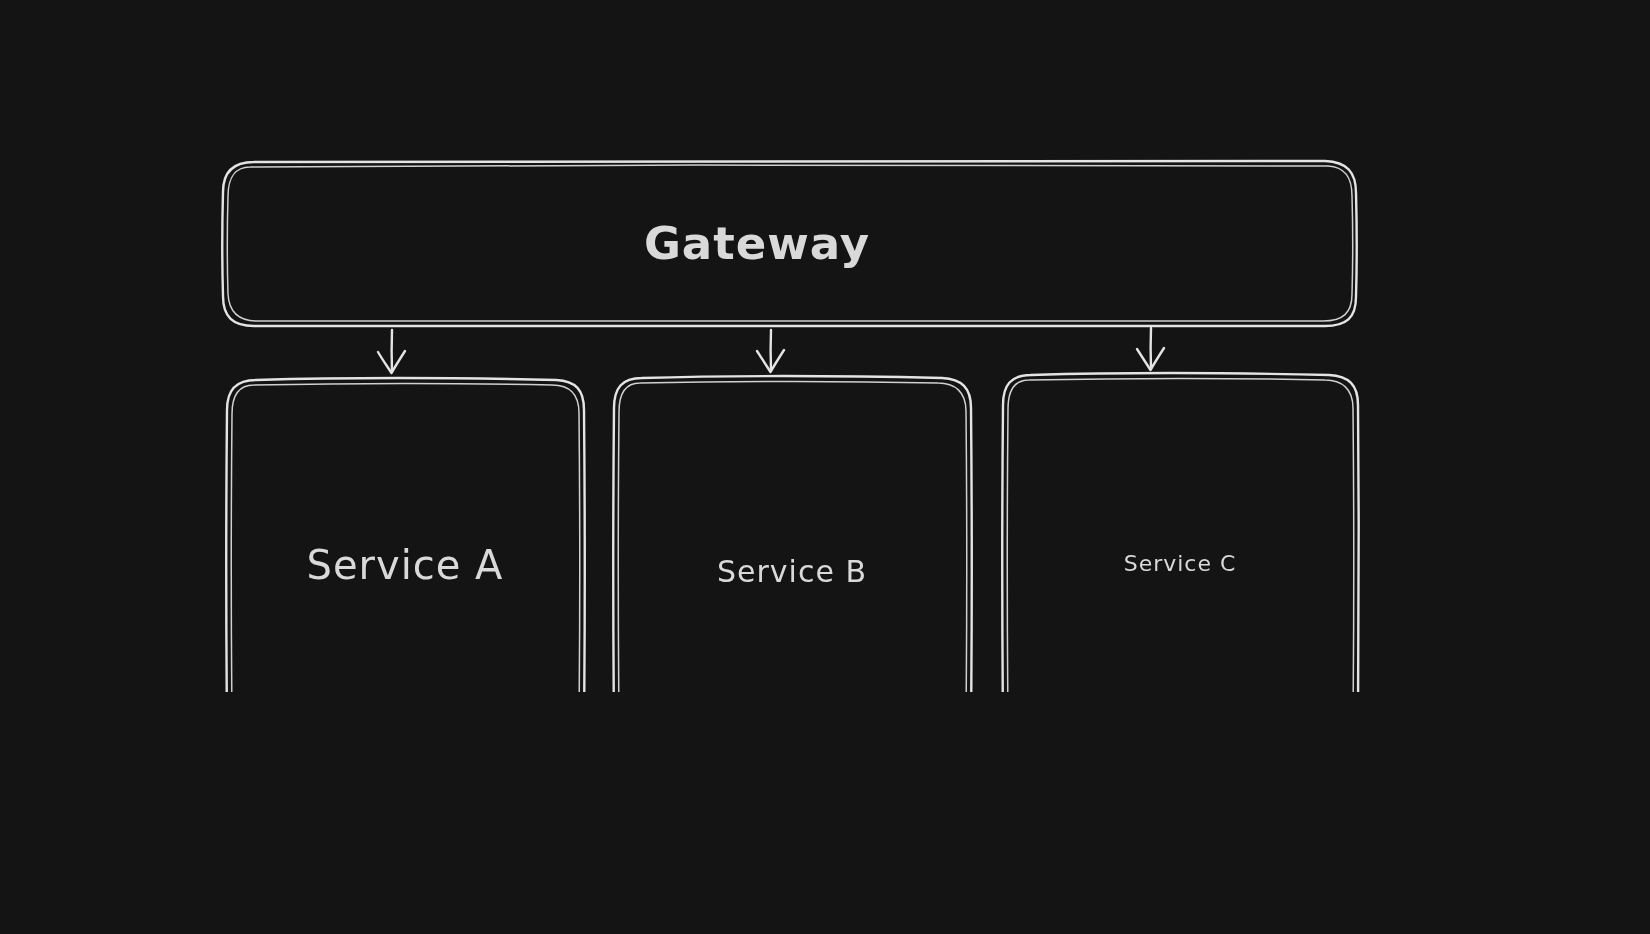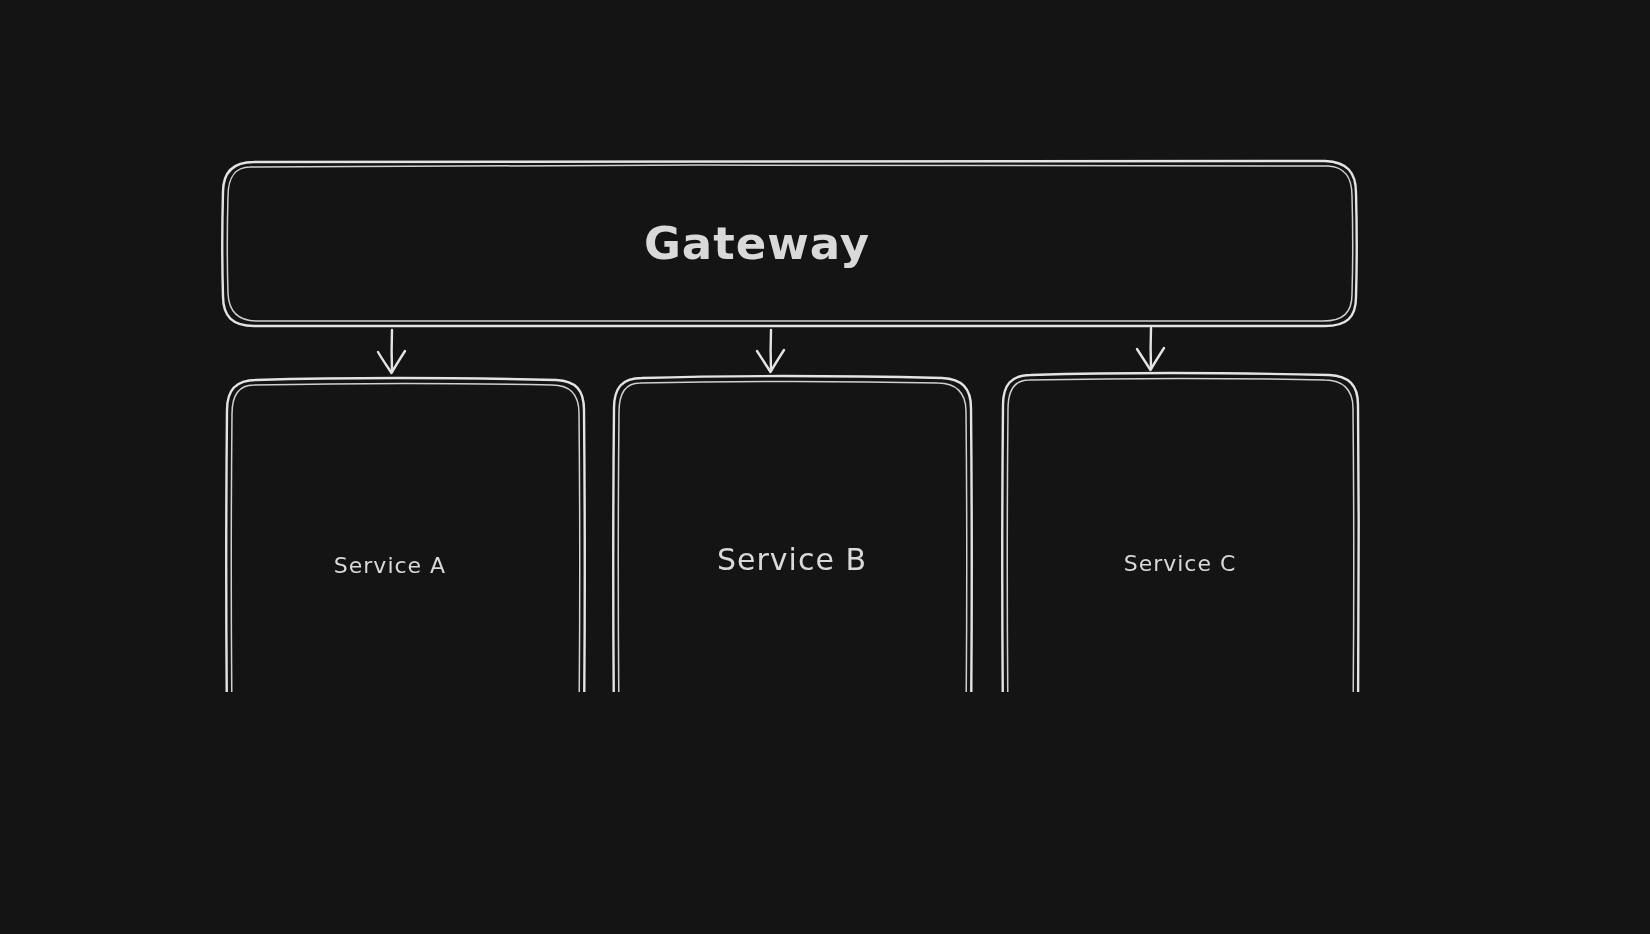--- a/index.html
+++ b/index.html
@@ -27,22 +27,22 @@
     white-space: nowrap;
     letter-spacing: 1px;
     user-select: none;
   }
   .label-gateway {
     left: 757px;
     top: 243px;
     font-size: 45px;
     font-weight: 600;
   }
-  .label-service-a { left: 390px;  top: 565px; font-size: 22px; }
-  .label-service-b { left: 792px;  top: 559px; font-size: 30px; }
+  .label-service-a { left: 405px;  top: 565px; font-size: 40px; }
+  .label-service-b { left: 792px;  top: 571px; font-size: 30px; }
   .label-service-c { left: 1180px; top: 563px; font-size: 22px; }
   path.sketch {
     fill: none;
     stroke-linecap: round;
     stroke-linejoin: round;
   }
   path.pass1 { stroke-width: 2.4; }
   path.pass2 { stroke-width: 1.5; opacity: 0.9; }
   path.arrow { stroke-width: 2.4; }
 </style>

